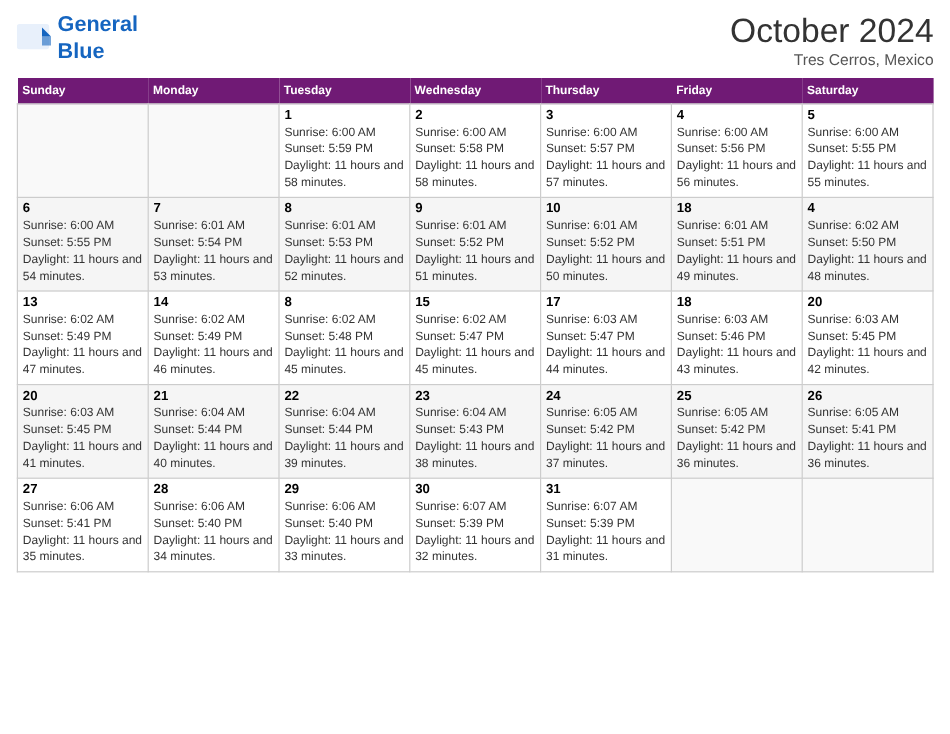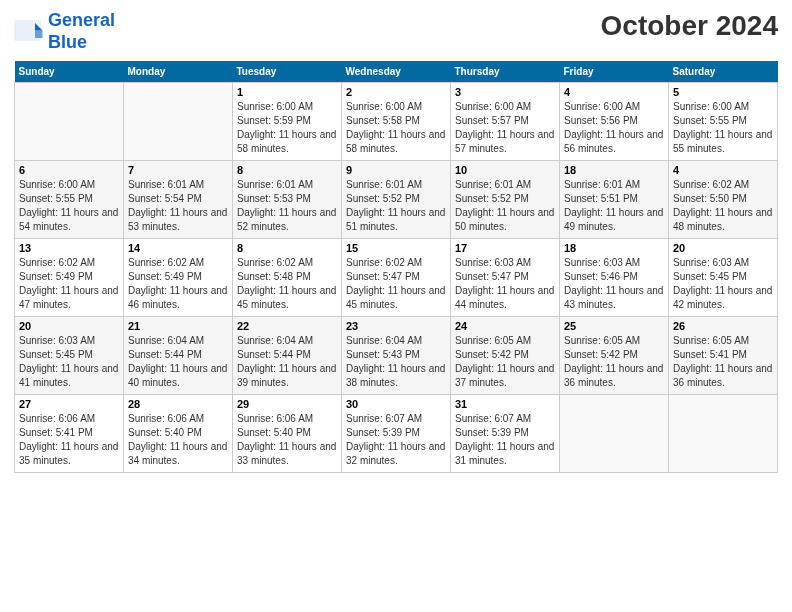--- a/index.html
+++ b/index.html
@@ -36,35 +36,35 @@
     }
     .logo-icon {
       width: 30px;
       height: 24px;
     }
     .title-block {
       text-align: right;
     }
     .month-title {
       font-size: 28px;
-      font-weight: bold;
+      font-weight: normal;
       color: #333;
       margin-left: 32px;
     }
     .location {
       font-size: 13px;
       color: #555;
     }
     table {
       width: 100%;
       border-collapse: collapse;
       font-size: 9.5px;
     }
     th {
-      background-color: #0369a1;
+      background-color: #701a75;
       color: #fff;
       text-align: left;
       padding: 5px 4px;
       font-size: 10px;
       font-weight: bold;
     }
     td {
       border: 1px solid #ccc;
       vertical-align: top;
       padding: 3px 4px;
@@ -101,20 +101,21 @@
         <polygon points="28,4 38,14 28,14" fill="#1565c0"></polygon>
         <polygon points="28,14 38,14 38,24 28,24" fill="#1565c0" opacity="0.6"></polygon>
       </svg>
       <div class="logo-text">
         <div><span>General</span></div>
         <div><span style="color:#1565c0">Blue</span></div>
       </div>
     </div>
     <div class="title-block">
       <div class="month-title">October 2024</div>
+      <div class="location">Tres Cerros, Mexico</div>
     </div>
   </div>
 
   <table>
     <thead>
       <tr>
       <th>Sunday</th>
           <th>Monday</th>
           <th>Tuesday</th>
           <th>Wednesday</th>

